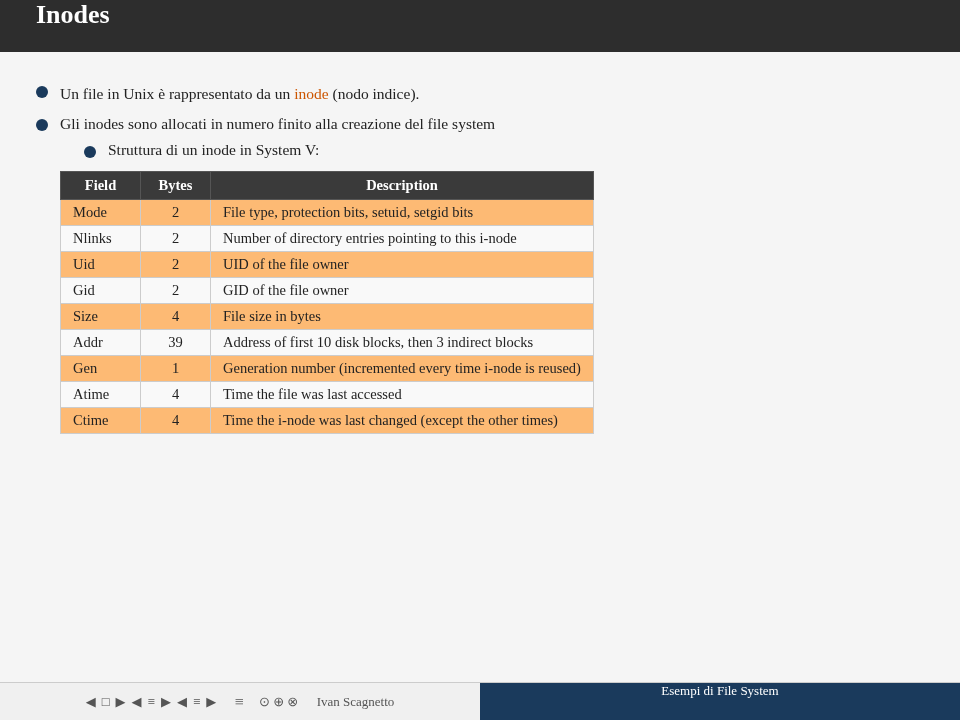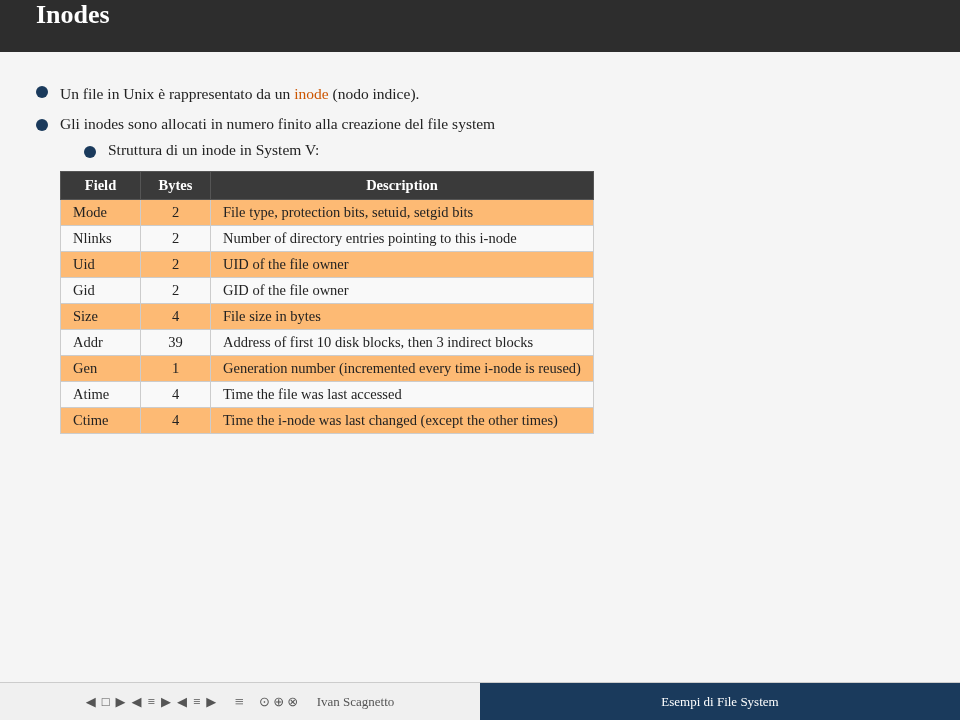--- a/index.html
+++ b/index.html
@@ -125,21 +125,20 @@
       align-items: center;
       justify-content: center;
       font-size: 13px;
       color: #333;
     }
 
     .bottom-right {
       flex: 1;
       background: #1a3a5c;
       display: flex;
-      align-items: center;
       justify-content: center;
       height: 100%;
     }
 
     .bottom-right-text {
       color: #fff;
       font-size: 13px;
     }
 
     

